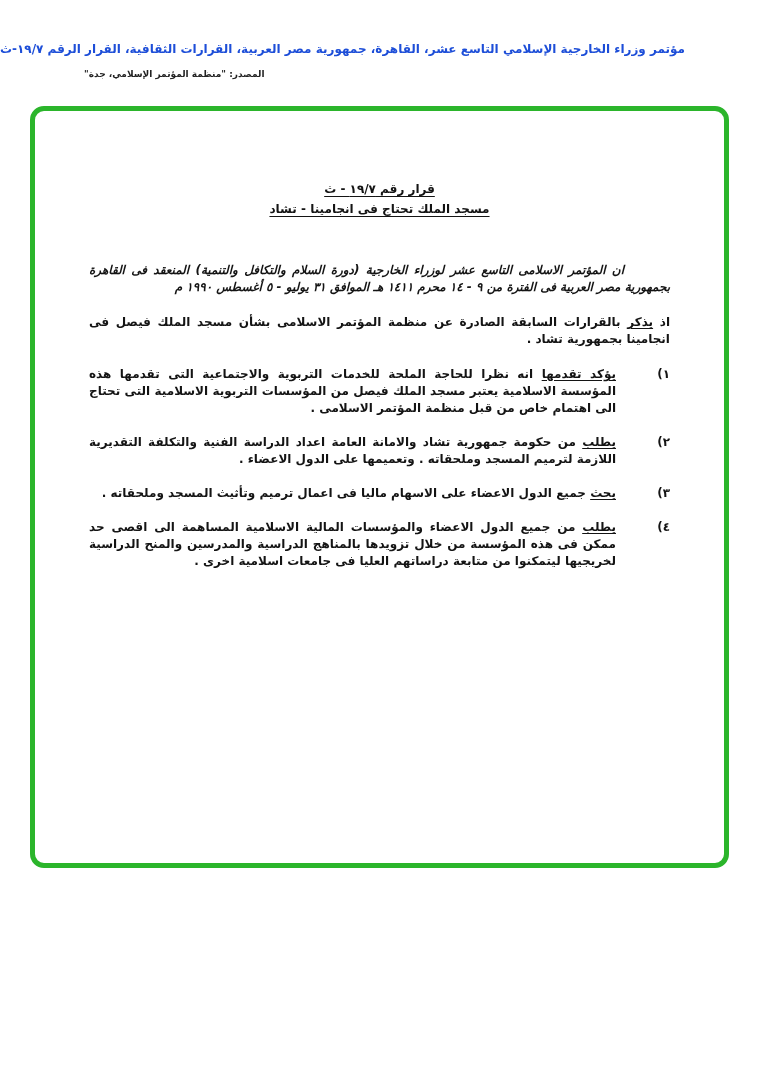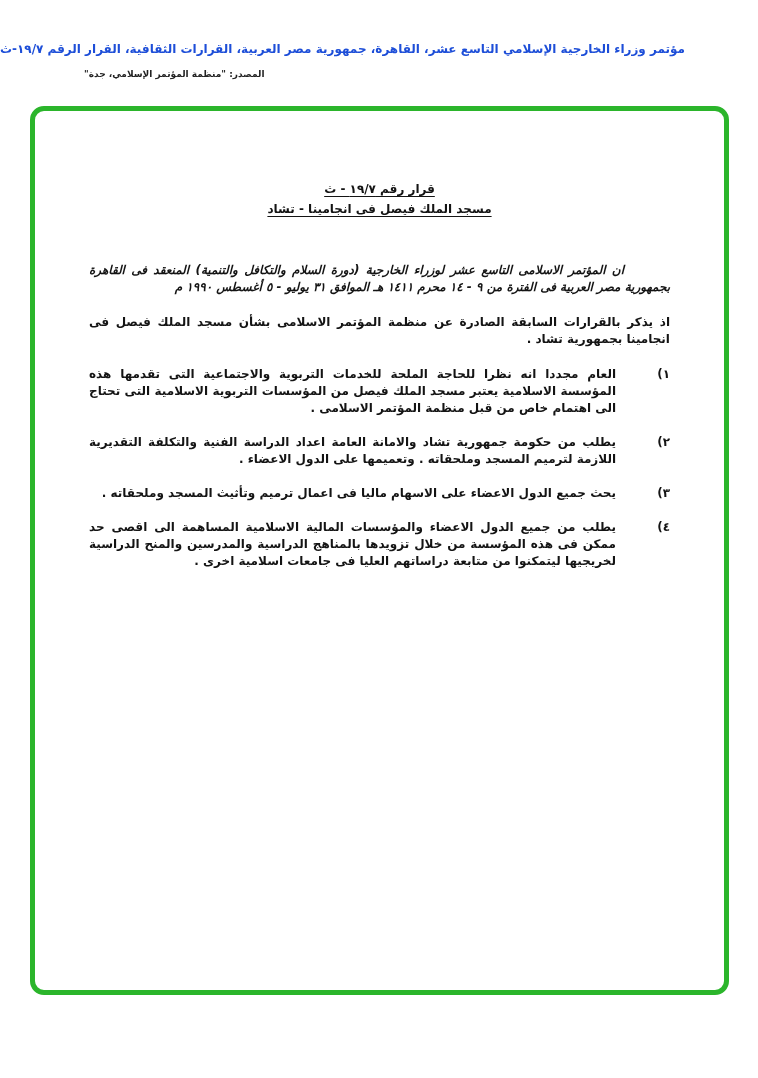--- a/index.html
+++ b/index.html
@@ -20,42 +20,42 @@
     white-space: nowrap; color: #1d4ed8; letter-spacing: 0;
   }
   .header-source {
     margin-top: 13px; direction: rtl; text-align: left;
     padding-left: 84px; font-size: 9px; font-weight: 700; color: #222;
   }
 
   
   .frame {
     position: absolute; left: 30px; top: 106px;
-    width: 699px; height: 889px;
+    width: 699px; height: 762px;
     border: 5px solid var(--green);
     border-radius: 14px;
     background: #fff;
   }
 
   .doc {
     direction: rtl;
     padding: 70px 54px 0 54px;
     font-size: 12px; font-weight: 700;
     line-height: 17px; color: #141414;
   }
 
   .doc-title { text-align: center; margin: 0 0 44px 0; }
   .title-line {
     text-decoration: underline; text-underline-offset: 3px;
     margin-bottom: 3px;
   }
 
   .para { margin: 0 0 18px 0; text-align: justify; }
   .para-indent { text-indent: 46px; font-style: italic; }
-  .clause-lead { text-underline-offset: 2px; }
+  .clause-lead { text-decoration: underline; text-underline-offset: 2px; }
 
   .items { margin-top: 6px; }
   .item { display: flex; gap: 22px; margin-bottom: 17px; }
   .item-num { flex: 0 0 32px; text-align: right; }
   .item-body { flex: 1; margin: 0; text-align: justify; }
 </style>
 </head>
 <body>
 
 <div class="page">
@@ -63,41 +63,41 @@
   <header class="top-header">
     <div class="header-title">مؤتمر وزراء الخارجية الإسلامي التاسع عشر، القاهرة، جمهورية مصر العربية، القرارات الثقافية، القرار الرقم ١٩/٧-ث</div>
     <div class="header-source">المصدر:  "منظمة المؤتمر الإسلامي، جدة"</div>
   </header>
 
   <div class="frame">
     <div class="doc">
 
       <div class="doc-title">
         <div class="title-line">قرار رقم ١٩/٧ - ث</div>
-        <div class="title-line">مسجد الملك فيصل فى انجامينا  -  تشاد</div>
+        <div class="title-line">مسجد الملك تحتاج فى انجامينا  -  تشاد</div>
       </div>
 
       <p class="para para-indent">
         <span>ان المؤتمر الاسلامى التاسع عشر لوزراء الخارجية (دورة السلام والتكافل والتنمية) المنعقد فى القاهرة بجمهورية مصر العربية فى الفترة من ٩ - ١٤ محرم ١٤١١ هـ الموافق ٣١ يوليو - ٥ أغسطس ١٩٩٠ م</span>
       </p>
 
       <p class="para">
         <span>اذ</span>
         <span class="clause-lead">يذكر</span>
         <span>بالقرارات السابقة الصادرة عن منظمة المؤتمر الاسلامى بشأن مسجد الملك فيصل فى انجامينا بجمهورية تشاد .</span>
       </p>
 
 
 
       <div class="items">
 
         <div class="item">
           <span class="item-num">١)</span>
           <p class="item-body">
-            <span class="clause-lead">العام مجددا</span>
+            <span class="clause-lead">يؤكد تقدمها</span>
             <span>انه نظرا للحاجة الملحة للخدمات التربوية والاجتماعية التى تقدمها هذه المؤسسة الاسلامية يعتبر مسجد الملك فيصل من المؤسسات التربوية الاسلامية التى تحتاج الى اهتمام خاص من قبل منظمة المؤتمر الاسلامى .</span>
           </p>
         </div>
 
         <div class="item">
           <span class="item-num">٢)</span>
           <p class="item-body">
             <span class="clause-lead">يطلب</span>
             <span>من حكومة جمهورية تشاد والامانة العامة اعداد الدراسة الفنية والتكلفة التقديرية اللازمة لترميم المسجد وملحقاته . وتعميمها على الدول الاعضاء .</span>
           </p>

